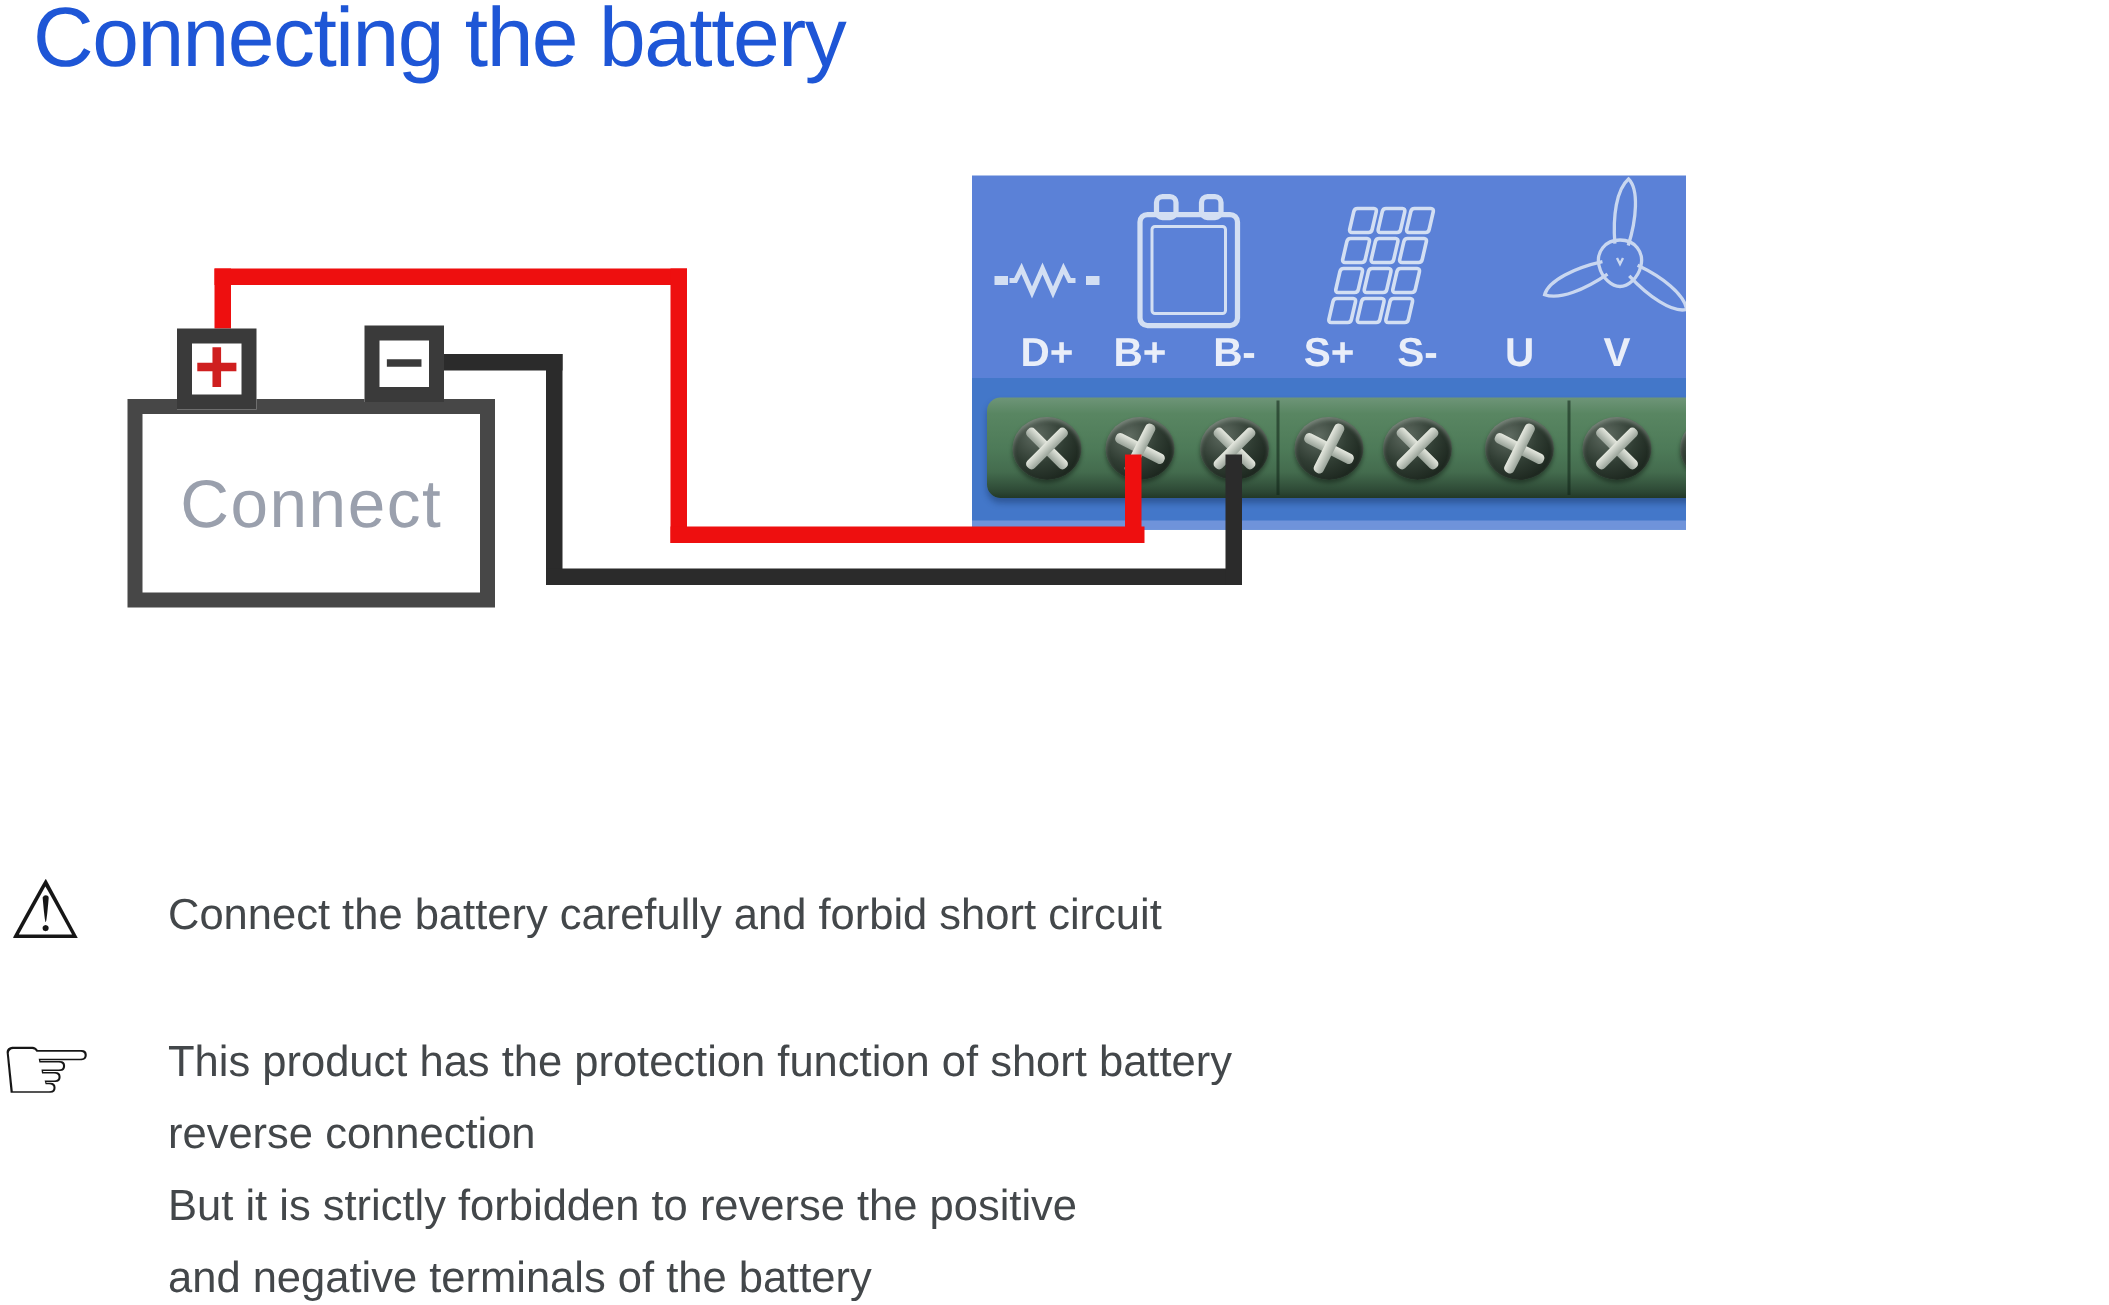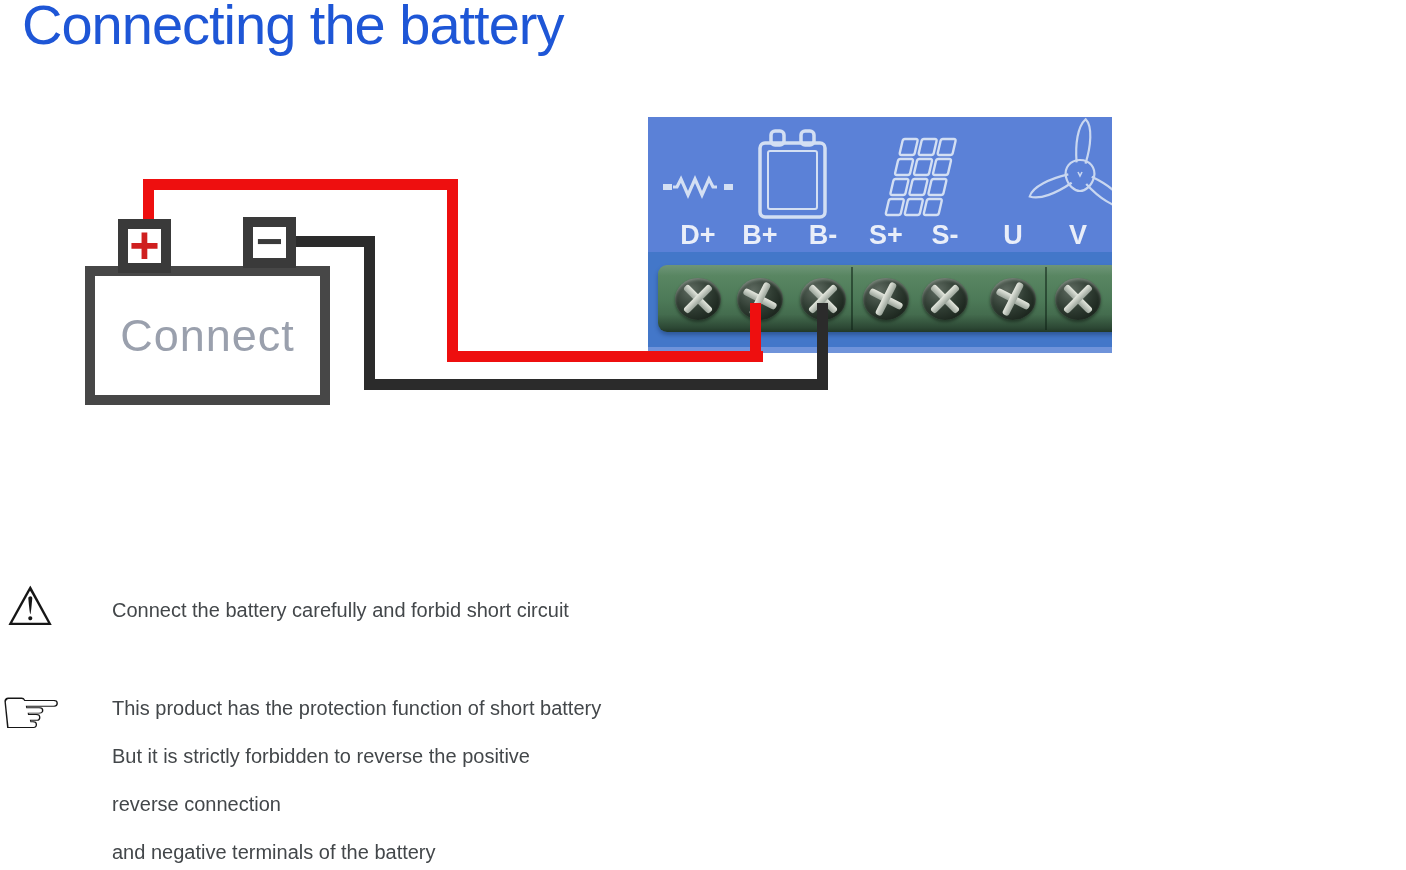--- a/index.html
+++ b/index.html
@@ -1,17 +1,17 @@
 <!DOCTYPE html>
 <html><head>
 <meta charset="utf-8">
 <style>
   html,body{margin:0;padding:0;background:#ffffff;}
   .page{position:relative;width:1112px;height:870px;background:#ffffff;overflow:hidden;
-        font-family:"Liberation Sans",sans-serif;}
+        font-family:"Liberation Sans",sans-serif;padding-left:12px;}
 
   .title{position:absolute;left:22px;top:-8px;font-size:56px;font-weight:400;
          letter-spacing:-1px;color:#1e56d6;white-space:nowrap;}
 
   
   .panel{position:absolute;left:648px;top:117px;width:754px;height:236px;background:#5b81d7;}
   .panel-bottom{position:absolute;left:0;top:135px;width:100%;height:101px;background:#4377c9;}
   .panel-strip-bottom{position:absolute;left:0;bottom:0;width:100%;height:6px;background:#6f93da;}
   .panel-strip-right{position:absolute;right:4px;top:0;width:9px;height:100%;background:#9db4e6;}
   .panel-edge-right{position:absolute;right:0;top:0;width:4px;height:100%;background:#7d93c2;}
@@ -51,21 +51,21 @@
   
   .wire{position:absolute;}
   .wire-red{background:#ee0f0f;}
   .wire-black{background:#2b2b2b;}
 
   
   .caption{position:absolute;left:322px;top:425px;font-size:47px;color:#9ba3b0;white-space:nowrap;}
   .note-icon{position:absolute;color:#161616;font-family:"DejaVu Sans",sans-serif;line-height:1;}
   .warn-icon{left:6px;top:580px;font-size:54px;}
   .hand-icon{left:-2px;top:680px;font-size:66px;transform:scaleX(1.12);transform-origin:left;}
-  .note-text{position:absolute;left:112px;font-size:20px;color:#43474a;line-height:48px;white-space:nowrap;}
+  .note-text{position:absolute;left:112px;font-size:29px;color:#43474a;line-height:48px;white-space:nowrap;}
   .note1{top:586px;}
   .note2{top:684px;}
 </style>
 </head>
 <body>
 
 <div class="page">
 
   <div class="title">Connecting the battery</div>
 
@@ -195,18 +195,18 @@
 
 
   <span class="note-icon warn-icon">⚠</span>
   <div class="note-text note1">
     <div>Connect the battery carefully and forbid short circuit</div>
   </div>
 
   <span class="note-icon hand-icon">☞</span>
   <div class="note-text note2">
     <div>This product has the protection function of short battery</div>
+    <div>reverse connection</div>
     <div>But it is strictly forbidden to reverse the positive</div>
-    <div>reverse connection</div>
     <div>and negative terminals of the battery</div>
   </div>
 
 </div>
 
 </body></html>

